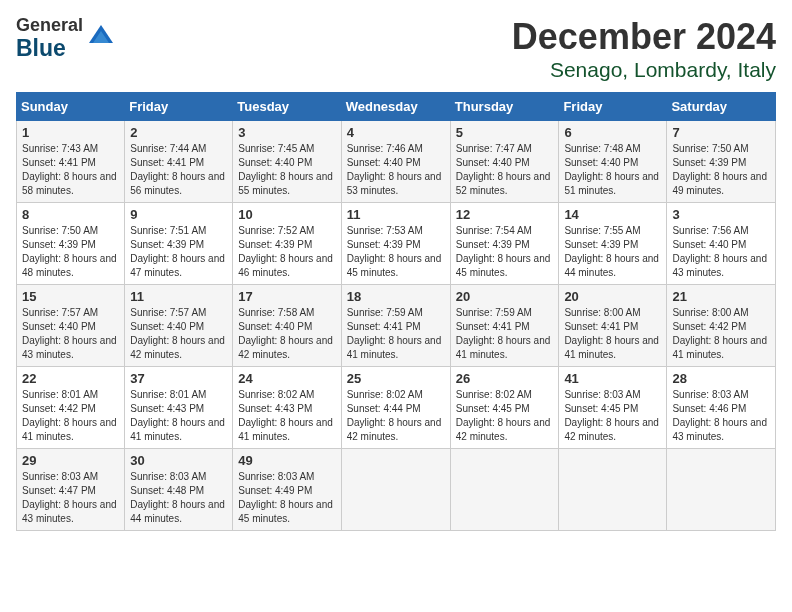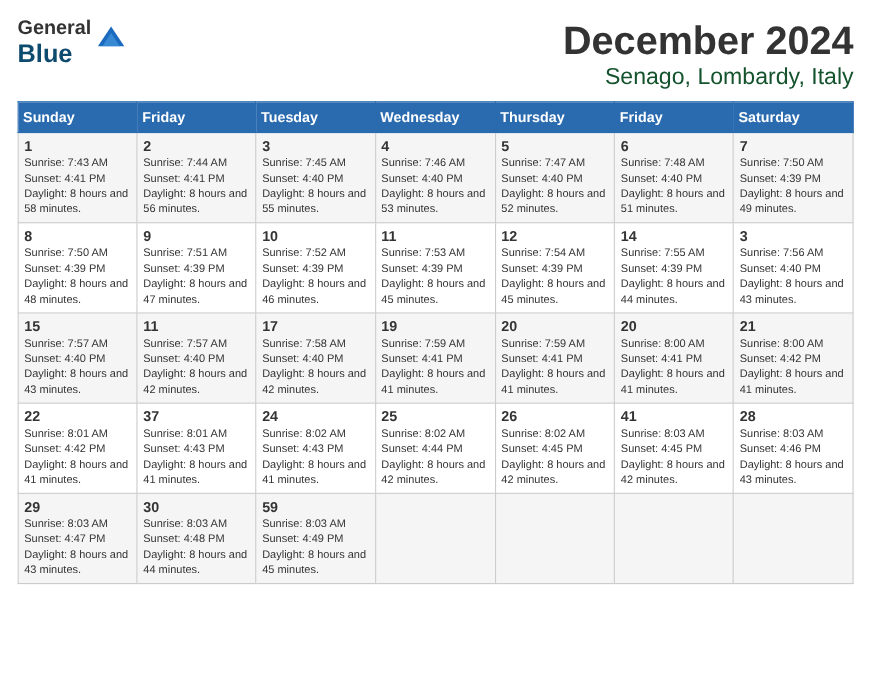--- a/index.html
+++ b/index.html
@@ -201,21 +201,21 @@
       </td>
         <td>
         <span class="day-num">11</span>
         <span class="day-info">Sunrise: 7:57 AM<br>Sunset: 4:40 PM<br>Daylight: 8 hours and 42 minutes.</span>
       </td>
         <td>
         <span class="day-num">17</span>
         <span class="day-info">Sunrise: 7:58 AM<br>Sunset: 4:40 PM<br>Daylight: 8 hours and 42 minutes.</span>
       </td>
         <td>
-        <span class="day-num">19</span>
+        <span class="day-num">18</span>
         <span class="day-info">Sunrise: 7:59 AM<br>Sunset: 4:41 PM<br>Daylight: 8 hours and 41 minutes.</span>
       </td>
         <td>
         <span class="day-num">20</span>
         <span class="day-info">Sunrise: 7:59 AM<br>Sunset: 4:41 PM<br>Daylight: 8 hours and 41 minutes.</span>
       </td>
         <td>
         <span class="day-num">20</span>
         <span class="day-info">Sunrise: 8:00 AM<br>Sunset: 4:41 PM<br>Daylight: 8 hours and 41 minutes.</span>
       </td>
@@ -257,21 +257,21 @@
       <tr>
         <td>
         <span class="day-num">29</span>
         <span class="day-info">Sunrise: 8:03 AM<br>Sunset: 4:47 PM<br>Daylight: 8 hours and 43 minutes.</span>
       </td>
         <td>
         <span class="day-num">30</span>
         <span class="day-info">Sunrise: 8:03 AM<br>Sunset: 4:48 PM<br>Daylight: 8 hours and 44 minutes.</span>
       </td>
         <td>
-        <span class="day-num">59</span>
+        <span class="day-num">49</span>
         <span class="day-info">Sunrise: 8:03 AM<br>Sunset: 4:49 PM<br>Daylight: 8 hours and 45 minutes.</span>
       </td>
         <td class="empty-cell"></td>
         <td class="empty-cell"></td>
         <td class="empty-cell"></td>
         <td class="empty-cell"></td>
       </tr>
     </tbody>
 </table>
 

